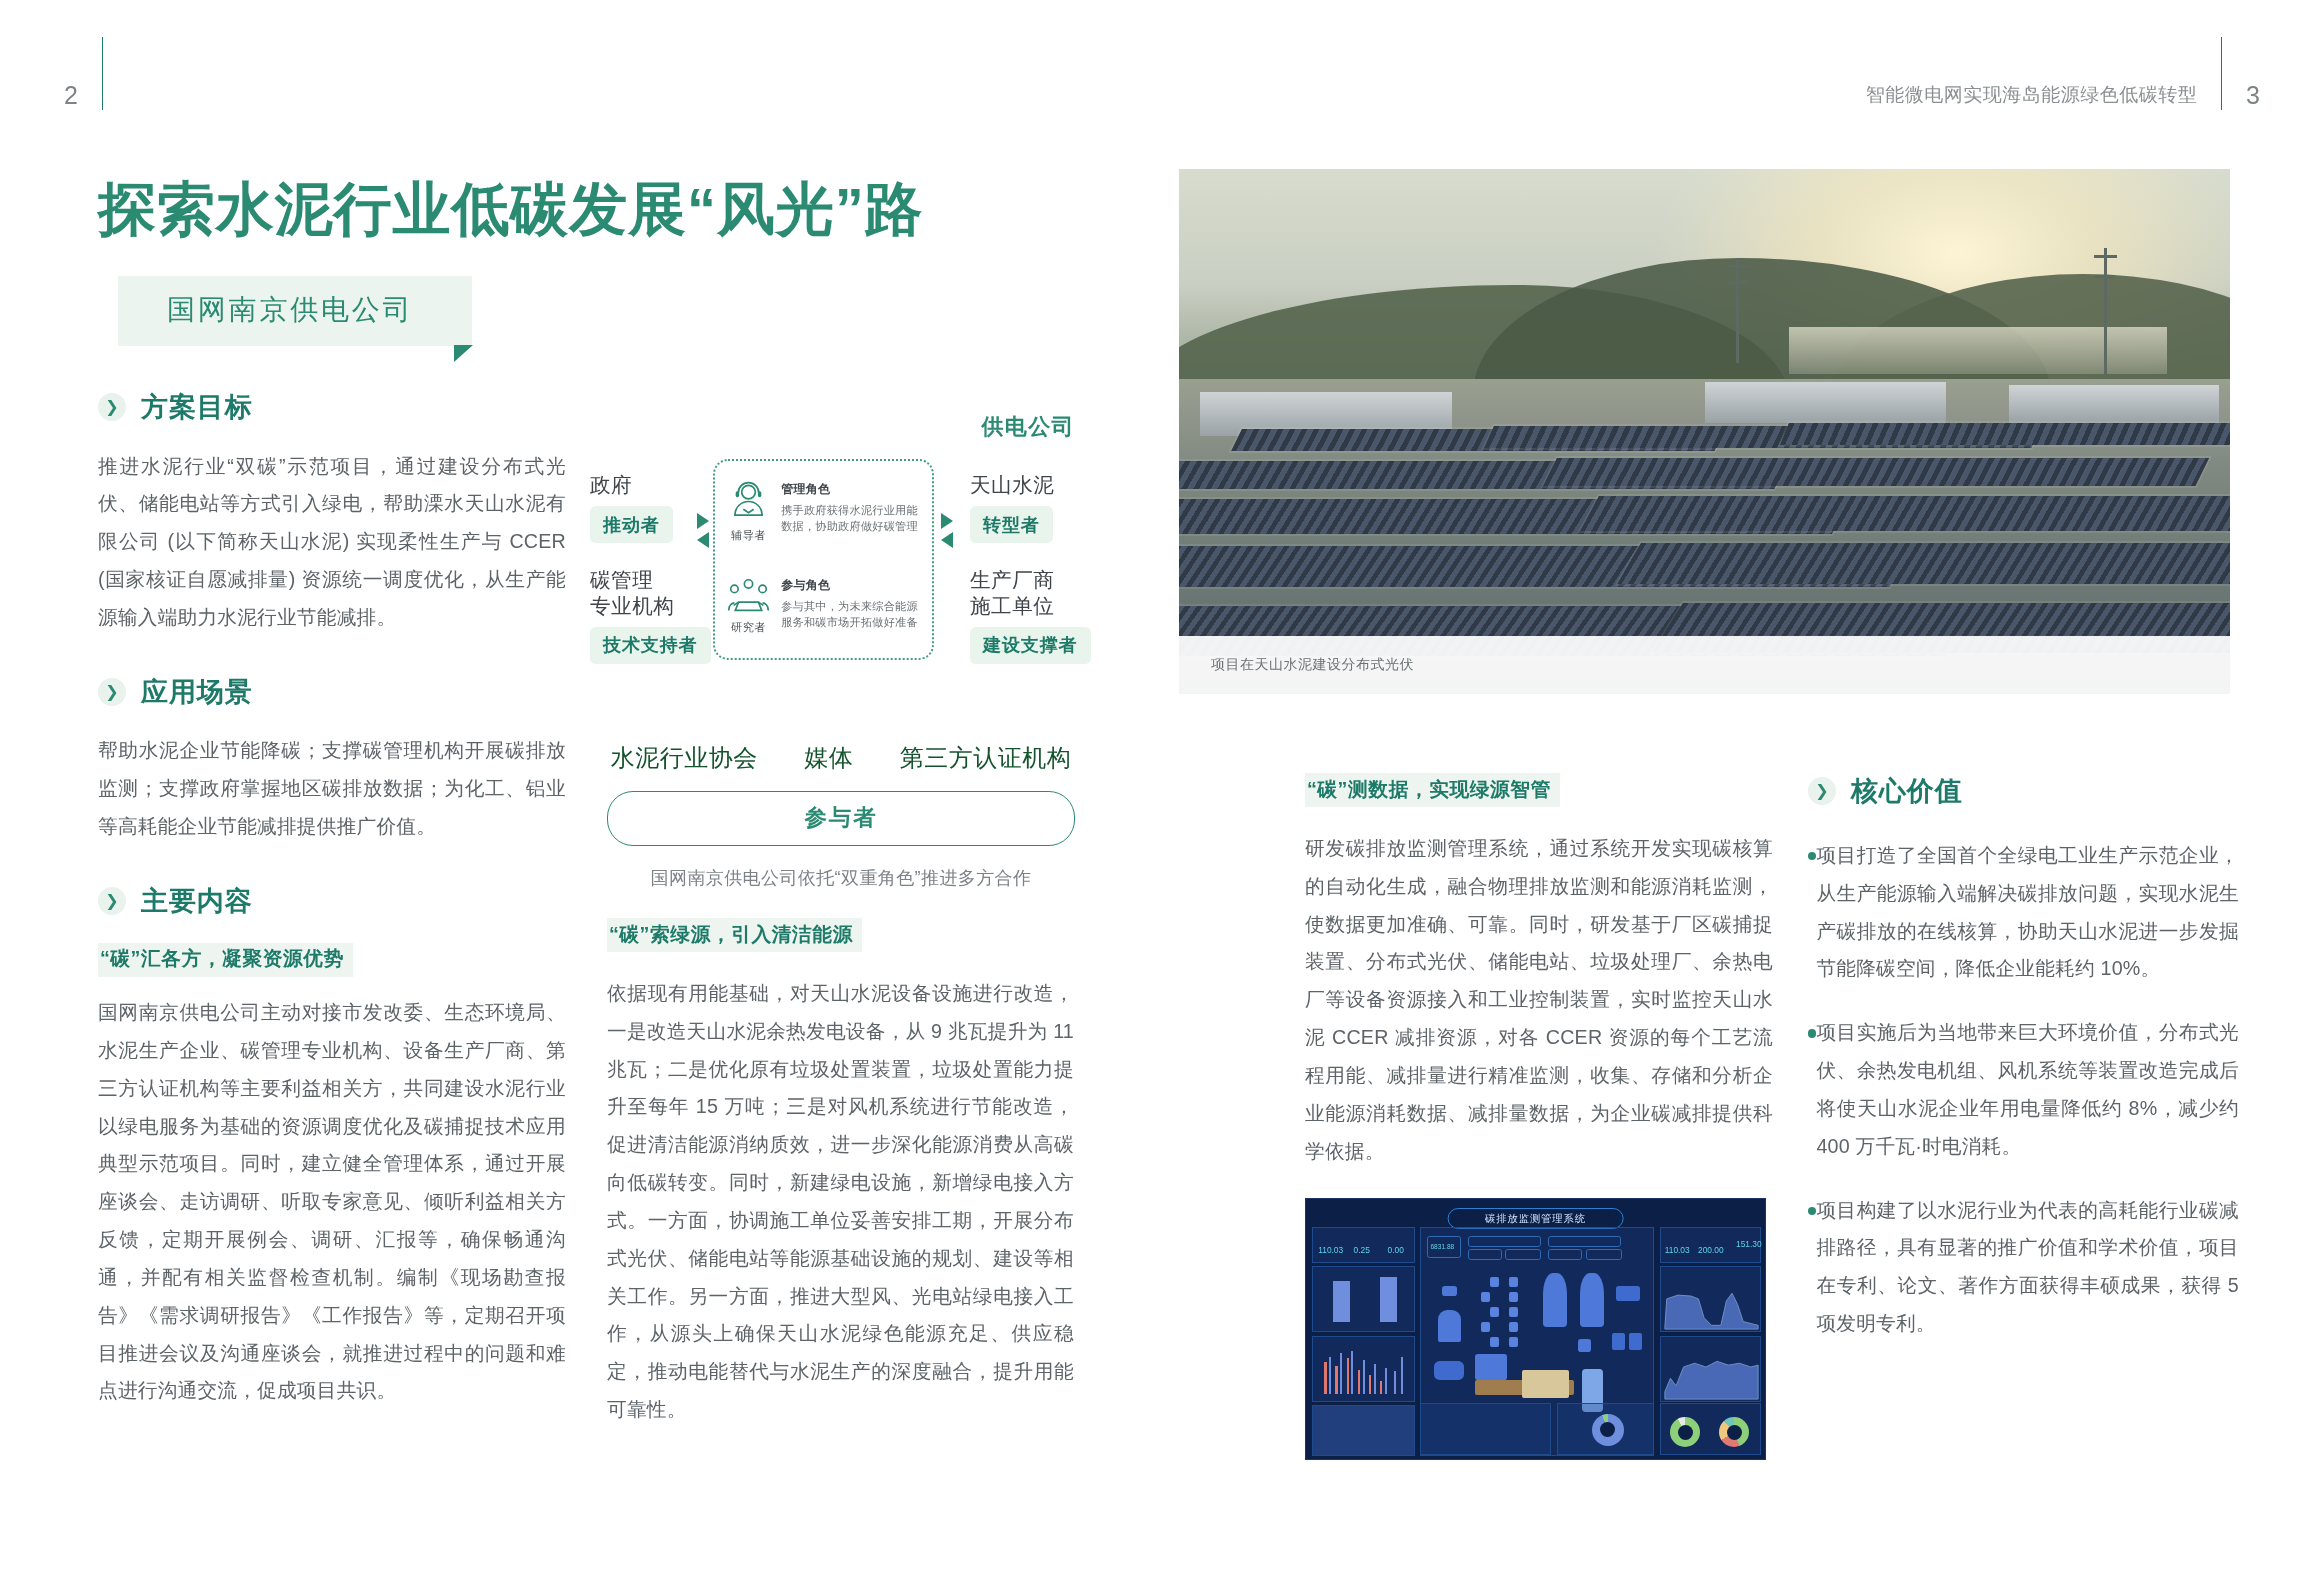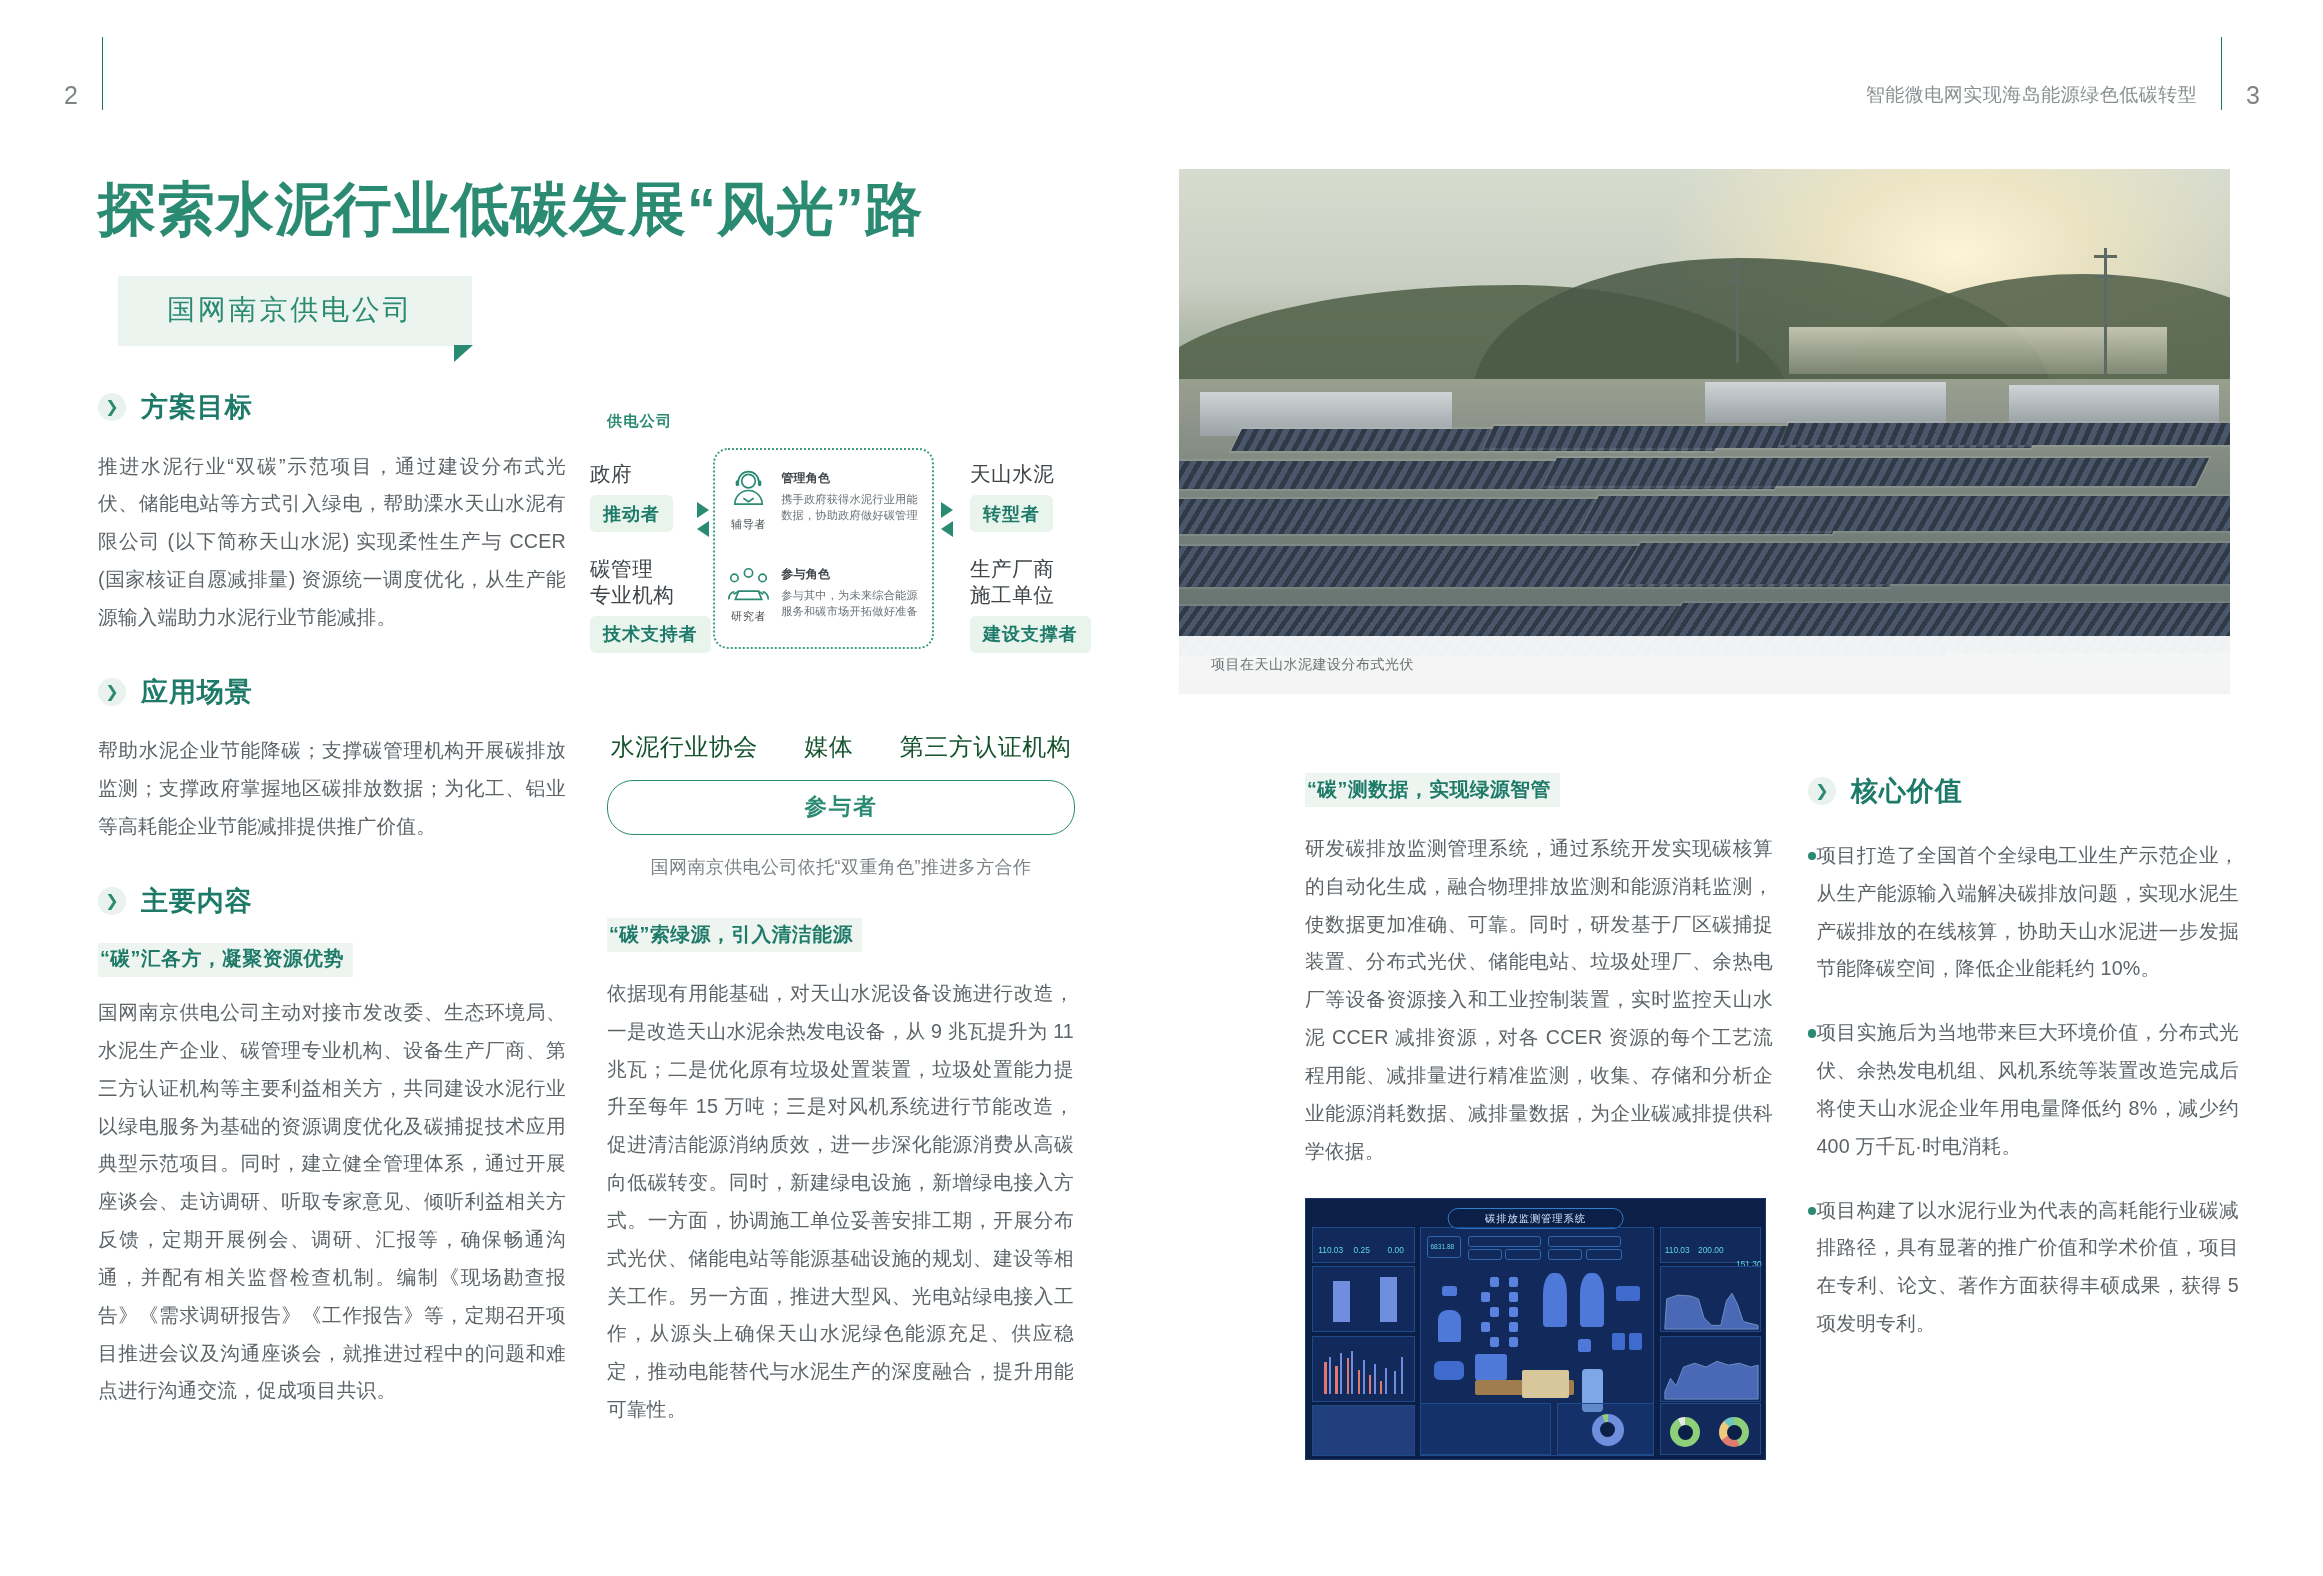--- a/index.html
+++ b/index.html
@@ -62,21 +62,21 @@
     text-align: justify; letter-spacing: 0.2px;
   }
 
   
   .col1 { position: absolute; left: 98px; top: 389px; width: 468px; }
   .col1 .blk { margin-bottom: 37px; }
   .col1 .blk .body-txt { margin-top: 22.5px; }
 
   
   .col2 { position: absolute; left: 607px; top: 412px; width: 468px; }
-  .dg-title { text-align: left; font-size: 15px; font-weight: bold; color: #2b8a72; letter-spacing: 1.4px; }
+  .dg-title { text-align: right; font-size: 22px; font-weight: bold; color: #2b8a72; letter-spacing: 1.4px; }
   .dg-body { position: relative; margin-top: 13px; height: 281px; }
   .dg-box {
     position: absolute; left: 106px; top: 3.7px; width: 221px; height: 201px;
     border: 2.3px dotted #3f9c80; border-radius: 15px;
   }
   .dg-side { position: absolute; width: 122px; text-align: left; }
   .dg-side.l { left: -17px; }
   .dg-side.r { right: -17px; }
   .dg-lbl { font-size: 20.6px; color: #3f4549; line-height: 1.25; letter-spacing: 0.5px; }
   .dg-pill {
@@ -421,21 +421,21 @@
 
       <div class="dpanel" style="left:114px; top:204px; width:131px; height:52px;"></div>
       <div class="dpanel" style="left:251px; top:204px; width:97px; height:52px;">
         <div class="ddonut" style="left:34px; top:9.4px; width:32px; height:32px; background:conic-gradient(#6f8ede 0 94%, #8ed07a 94% 100%);"></div>
         <div class="ddonut" style="left:42px; top:18px; width:15px; height:15px; background:#0c1f47;"></div>
       </div>
 
       <div class="dpanel" style="left:354px; top:28px; width:101px; height:36px;">
         <div class="dnum" style="left:3.7px; top:17px;">110.03</div>
         <div class="dnum" style="left:37px; top:17px;">200.00</div>
-        <div class="dnum" style="left:75px; top:31px;">151.30</div>
+        <div class="dnum" style="left:75px; top:11px;">151.30</div>
       </div>
       <div class="dpanel" style="left:354px; top:67px; width:101px; height:66px;">
         <svg width="97" height="51" style="position:absolute;left:1.9px;top:13px" viewBox="0 0 104 54" preserveAspectRatio="none">
           <path d="M2,50 L4,20 L16,16 L30,17 L38,20 L44,40 L52,48 L62,48 L68,22 L74,14 L80,26 L86,44 L102,48 L102,52 L2,52 Z" fill="#5c7fd6" opacity=".75" stroke="#8fb4e8" stroke-width="1"></path>
         </svg>
       </div>
       <div class="dpanel" style="left:354px; top:137px; width:101px; height:66px;">
         <svg width="97" height="51" style="position:absolute;left:1.9px;top:13px" viewBox="0 0 104 54" preserveAspectRatio="none">
           <path d="M2,44 L8,30 L14,38 L22,18 L34,14 L46,18 L58,12 L70,16 L82,14 L94,18 L102,16 L102,52 L2,52 Z" fill="#5c7fd6" opacity=".75" stroke="#8fb4e8" stroke-width="1"></path>
         </svg>

